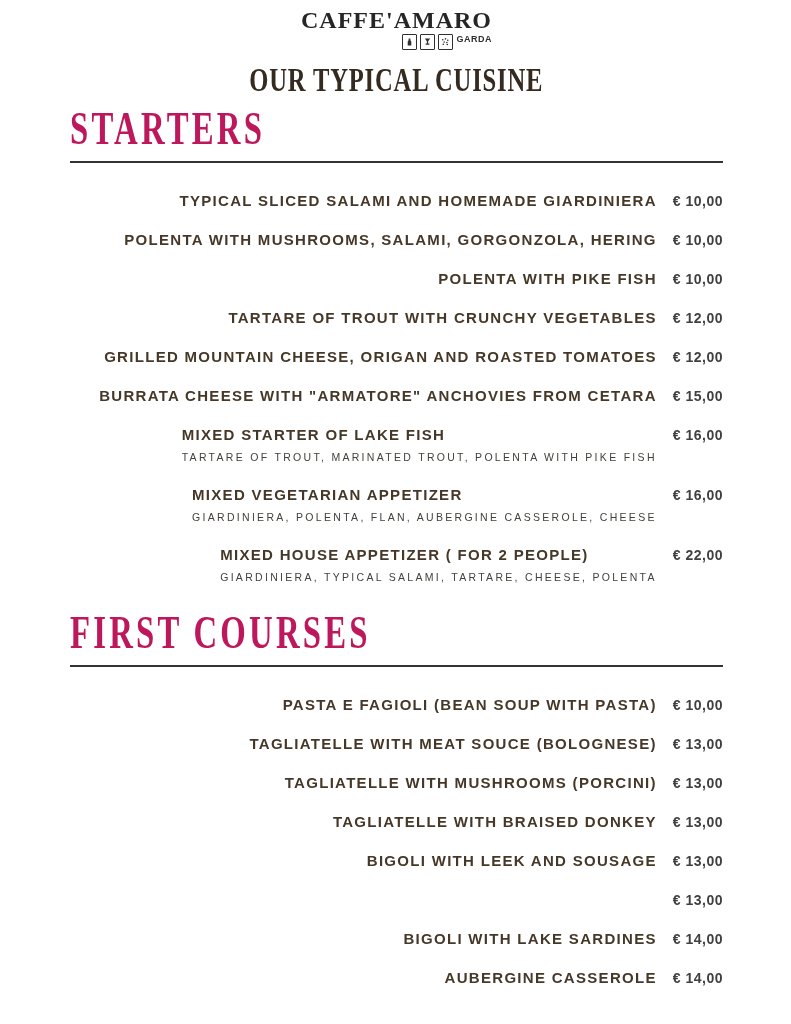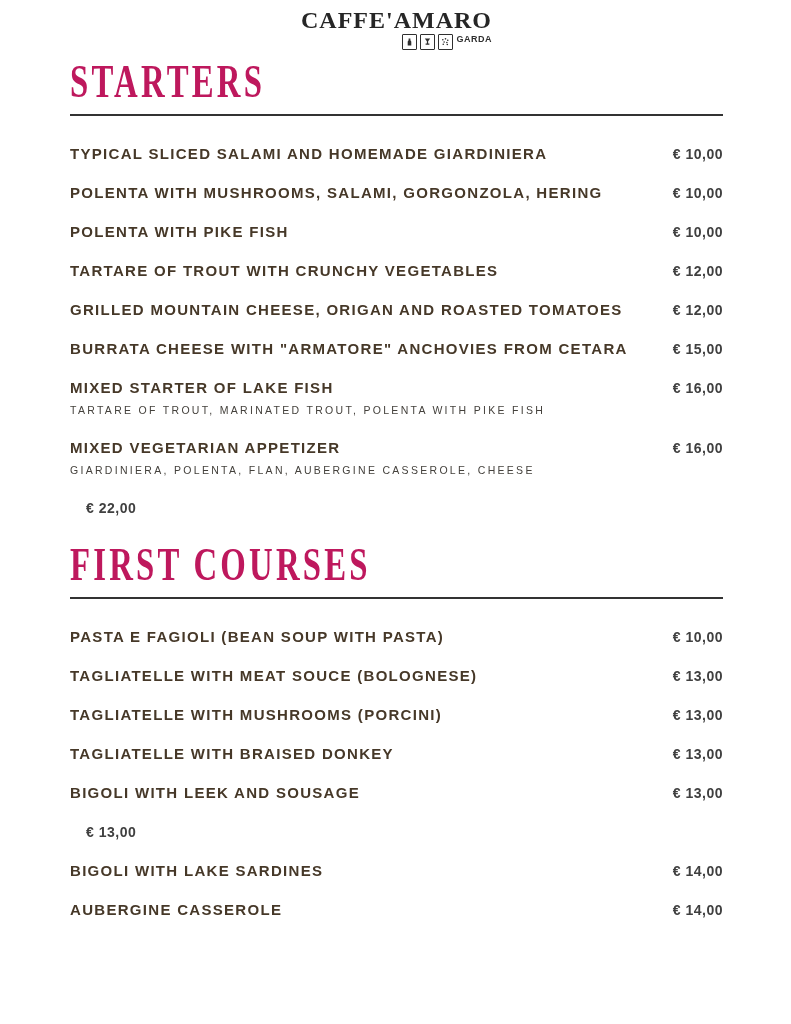--- a/index.html
+++ b/index.html
@@ -23,21 +23,21 @@
 
   
   section{margin-top:12px;}
   section + section{margin-top:30px;}
   .sec-title{margin:0 0 4px 0;font-family:"Liberation Serif",serif;font-weight:bold;
              font-size:41px;color:#be185d;letter-spacing:4px;line-height:1.05;}
   .sec-title .squeeze{display:inline-block;transform:scale(.8,1.12);transform-origin:left bottom;}
   .divider{border:none;border-top:2px solid #333;margin:8px 0 30px 0;}
 
   
-  .item{display:flex;justify-content:space-between;align-items:flex-start;margin-bottom:23px;margin-top:20px;}
+  .item{display:flex;justify-content:flex-end;align-items:flex-start;margin-bottom:23px;margin-top:20px;}
   .item-name{font-weight:bold;font-size:15px;letter-spacing:1.3px;color:#463828;line-height:16px;}
   .item-desc{font-size:10.5px;font-weight:400;letter-spacing:2.3px;color:#44413c;
              line-height:14px;margin-top:7px;}
   .item-price{font-weight:bold;font-size:14px;letter-spacing:.5px;color:#404040;
               white-space:nowrap;margin-left:16px;line-height:16px;}
 </style>
 </head>
 <body>
 
 <div class="page">
@@ -62,20 +62,21 @@
             <circle cx="7.5" cy="3" r="0.9"></circle>
               <circle cx="3.5" cy="5" r="0.9"></circle>
             <circle cx="6.5" cy="5.5" r="0.9"></circle>
               <circle cx="2.5" cy="7.5" r="0.9"></circle>
             <circle cx="7" cy="7.8" r="0.9"></circle>
           </svg>
         </span>
         <span class="garda">GARDA</span>
       </div>
     </div>
+    <h1 class="page-title"><span class="squeeze">OUR TYPICAL CUISINE</span></h1>
   </header>
 
   <main id="menu-sections">
       <section>
         <h2 class="sec-title"><span class="squeeze">STARTERS</span></h2>
         <hr class="divider">
         <div class="items">
           <div class="item">
             <div class="item-main">
               <div class="item-name">TYPICAL SLICED SALAMI AND HOMEMADE GIARDINIERA</div>
@@ -120,20 +121,24 @@
             <div class="item-price">€ 16,00</div>
           </div>
           <div class="item">
             <div class="item-main">
               <div class="item-name">MIXED VEGETARIAN APPETIZER</div>
               <div class="item-desc">GIARDINIERA, POLENTA, FLAN, AUBERGINE CASSEROLE, CHEESE</div>
             </div>
             <div class="item-price">€ 16,00</div>
           </div>
           <div class="item">
+            <div class="item-main">
+              <div class="item-name">MIXED HOUSE APPETIZER ( FOR 2 PEOPLE)</div>
+              <div class="item-desc">GIARDINIERA, TYPICAL SALAMI, TARTARE, CHEESE, POLENTA</div>
+            </div>
             <div class="item-price">€ 22,00</div>
           </div>
         </div>
       </section>
       <section>
         <h2 class="sec-title"><span class="squeeze">FIRST COURSES</span></h2>
         <hr class="divider">
         <div class="items">
           <div class="item">
             <div class="item-main">

